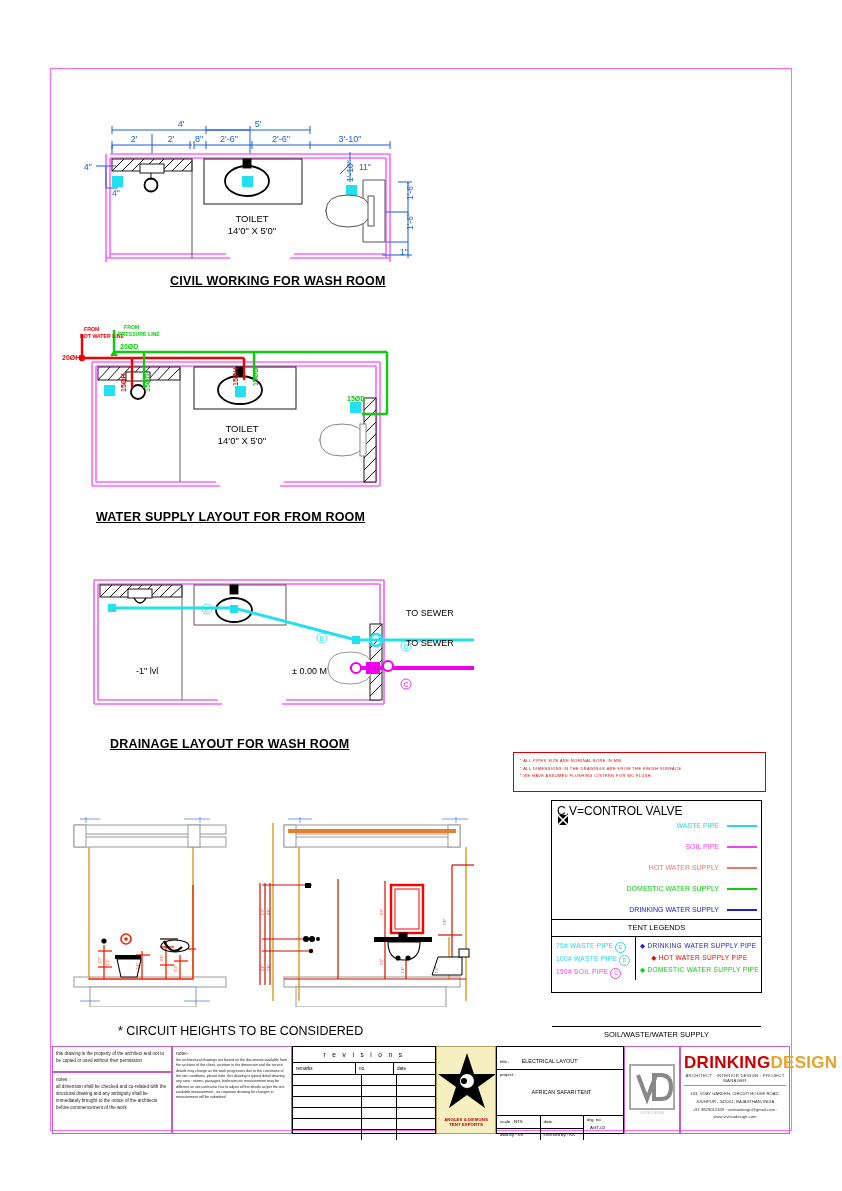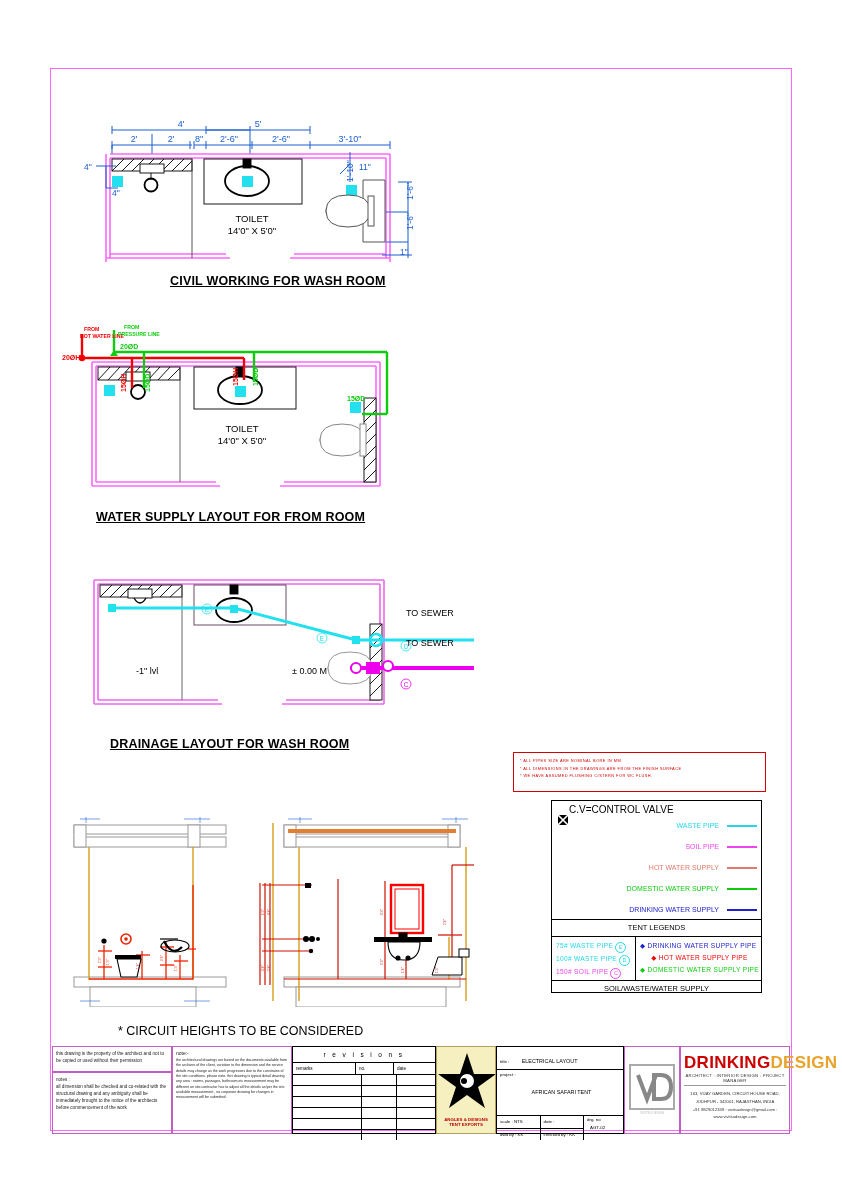--- a/index.html
+++ b/index.html
@@ -25,21 +25,21 @@
   .brandadr{font-size:4.2px;color:#333;line-height:1.85;text-align:center;}
 
   
   .noteBox{position:absolute;left:513px;top:752px;width:253px;height:40px;border:1.2px solid #d40000;box-sizing:border-box;padding:4px 6px;}
   .noteBox .ln{font-size:3.9px;color:#d40000;line-height:1.95;letter-spacing:.45px;white-space:nowrap;}
   .legend{position:absolute;left:551px;top:800px;width:211px;height:193px;border:1.1px solid #000;box-sizing:border-box;}
   .lgRow{display:flex;align-items:center;justify-content:flex-end;height:21px;padding-right:4px;}
   .lgTxt{font-size:7px;white-space:nowrap;}
   .lgLine{width:30px;height:2px;margin-left:8px;}
   .lgBar{border-top:1.1px solid #000;}
-  .cvTxt{font-size:10px;position:absolute;left:17px;top:3px;color:#000;}
+  .cvTxt{font-size:12px;position:absolute;left:5px;top:3px;color:#000;}
   .clText{font-size:7.5px;text-align:center;color:#000;}
   .ccell{font-size:6.6px;white-space:nowrap;letter-spacing:.3px;}
   .circ{display:inline-block;width:9px;height:9px;border-radius:50%;border:1px solid currentColor;font-size:5.4px;line-height:8px;text-align:center;vertical-align:-1px;}
 </style>
 </head>
 <body>
 
 <div class="sheet"></div>
 
 <div class="abs" style="left:82px;top:112px;">
@@ -456,21 +456,21 @@
       <div class="ccell" style="color:#27d7e7;line-height:12px;"><span>75#  WASTE  PIPE</span> <span class="circ">E</span></div>
       <div class="ccell" style="color:#27d7e7;line-height:12px;"><span>100# WASTE  PIPE</span> <span class="circ">D</span></div>
       <div class="ccell" style="color:#ee44ee;line-height:12px;"><span>150# SOIL   PIPE</span> <span class="circ">C</span></div>
     </div>
     <div style="flex:1;padding:3px 2px 0 4px;box-sizing:border-box;">
       <div class="ccell" style="color:#2020cc;line-height:12px;">◆ <span>DRINKING  WATER  SUPPLY  PIPE</span></div>
       <div class="ccell" style="color:#ee0000;line-height:12px;text-align:center;">◆ <span>HOT  WATER  SUPPLY    PIPE</span></div>
       <div class="ccell" style="color:#0ecb0e;line-height:12px;">◆ <span>DOMESTIC  WATER  SUPPLY  PIPE</span></div>
     </div>
   </div>
-  <div class="lgBar clText" style="height:15px;line-height:15px;">SOIL/WASTE/WATER  SUPPLY</div>
+  <div class="lgBar clText" style="height:15px;line-height:15px;margin-top:46px;">SOIL/WASTE/WATER  SUPPLY</div>
 </div>
 
 <div class="tb">
   <div class="tbcell" style="left:0;top:0;width:120px;height:26px;padding:3px;">
     <div class="tiny2">this drawing is the property of the architect and not to be copied or used without their permission</div>
   </div>
   <div class="tbcell" style="left:0;top:26px;width:120px;height:62px;padding:3px;">
     <div class="tiny2">notes :</div>
     <div class="tiny2">all dimension shall be checked and co-related with the structural drawing and any ambiguity shall be immediately brought to the notice of the architects before commencement of the work</div>
   </div>

